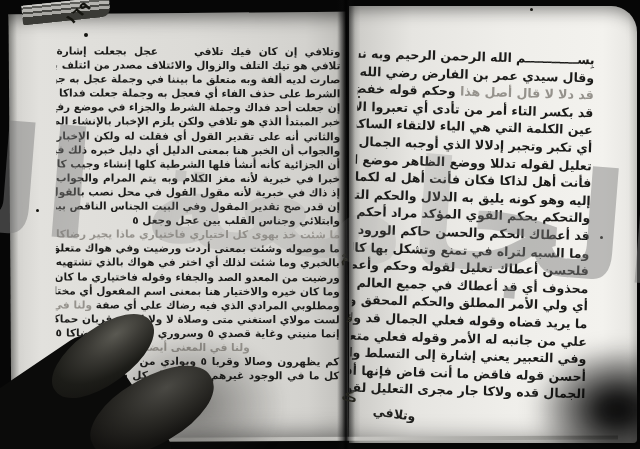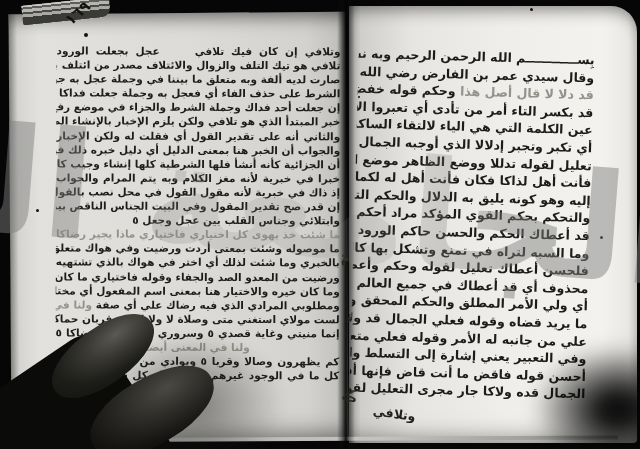--- a/index.html
+++ b/index.html
@@ -81,21 +81,21 @@
 </head>
 <body>
 
 <div class="photo">
 
   <div class="stack"></div>
   <div class="folio">١٦٩</div>
 
   <div class="page left-page">
     <div class="left-text">
-        <div class="ms-line"><span>وتلافي إن كان فيك تلافي</span> <span>&nbsp;&nbsp;&nbsp;</span> <span>عجل بجعلت الورود</span> </div>
+        <div class="ms-line"><span>وتلافي إن كان فيك تلافي</span> <span>&nbsp;&nbsp;&nbsp;</span> <span>عجل بجعلت إشارة</span> </div>
         <div class="ms-line"><span>تلافي هو تيك التلف والزوال والائتلاف مصدر من ائتلف بمعنى</span> </div>
         <div class="ms-line"><span>صارت لديه ألفة وبه متعلق ما بيننا في وجملة عجل به جواب</span> </div>
         <div class="ms-line"><span>الشرط على حذف الفاء أي فعجل به وجملة جعلت فداكا دعائية</span> </div>
         <div class="ms-line"><span>إن جعلت أحد فداك وجملة الشرط والجزاء في موضع رفع على أنها</span> </div>
         <div class="ms-line"><span>خبر المبتدأ الذي هو تلافي ولكن يلزم الإخبار بالإنشاء المبتدأ</span> </div>
         <div class="ms-line"><span>والثاني أنه على تقدير القول أي فقلت له ولكن الإخبار</span> </div>
         <div class="ms-line"><span>والجواب أن الخبر هنا بمعنى الدليل أي دليل خبره ذلك فيصح</span> </div>
         <div class="ms-line"><span>أن الجزائية كأنه أنشأ فلها الشرطية كلها إنشاء وجيب كان</span> </div>
         <div class="ms-line"><span>خبرا في خبرية لأنه مغز الكلام وبه يتم المرام والجواب</span> </div>
         <div class="ms-line"><span>إذ ذاك في خبرية لأنه مقول القول في محل نصب بالقول</span> </div>

